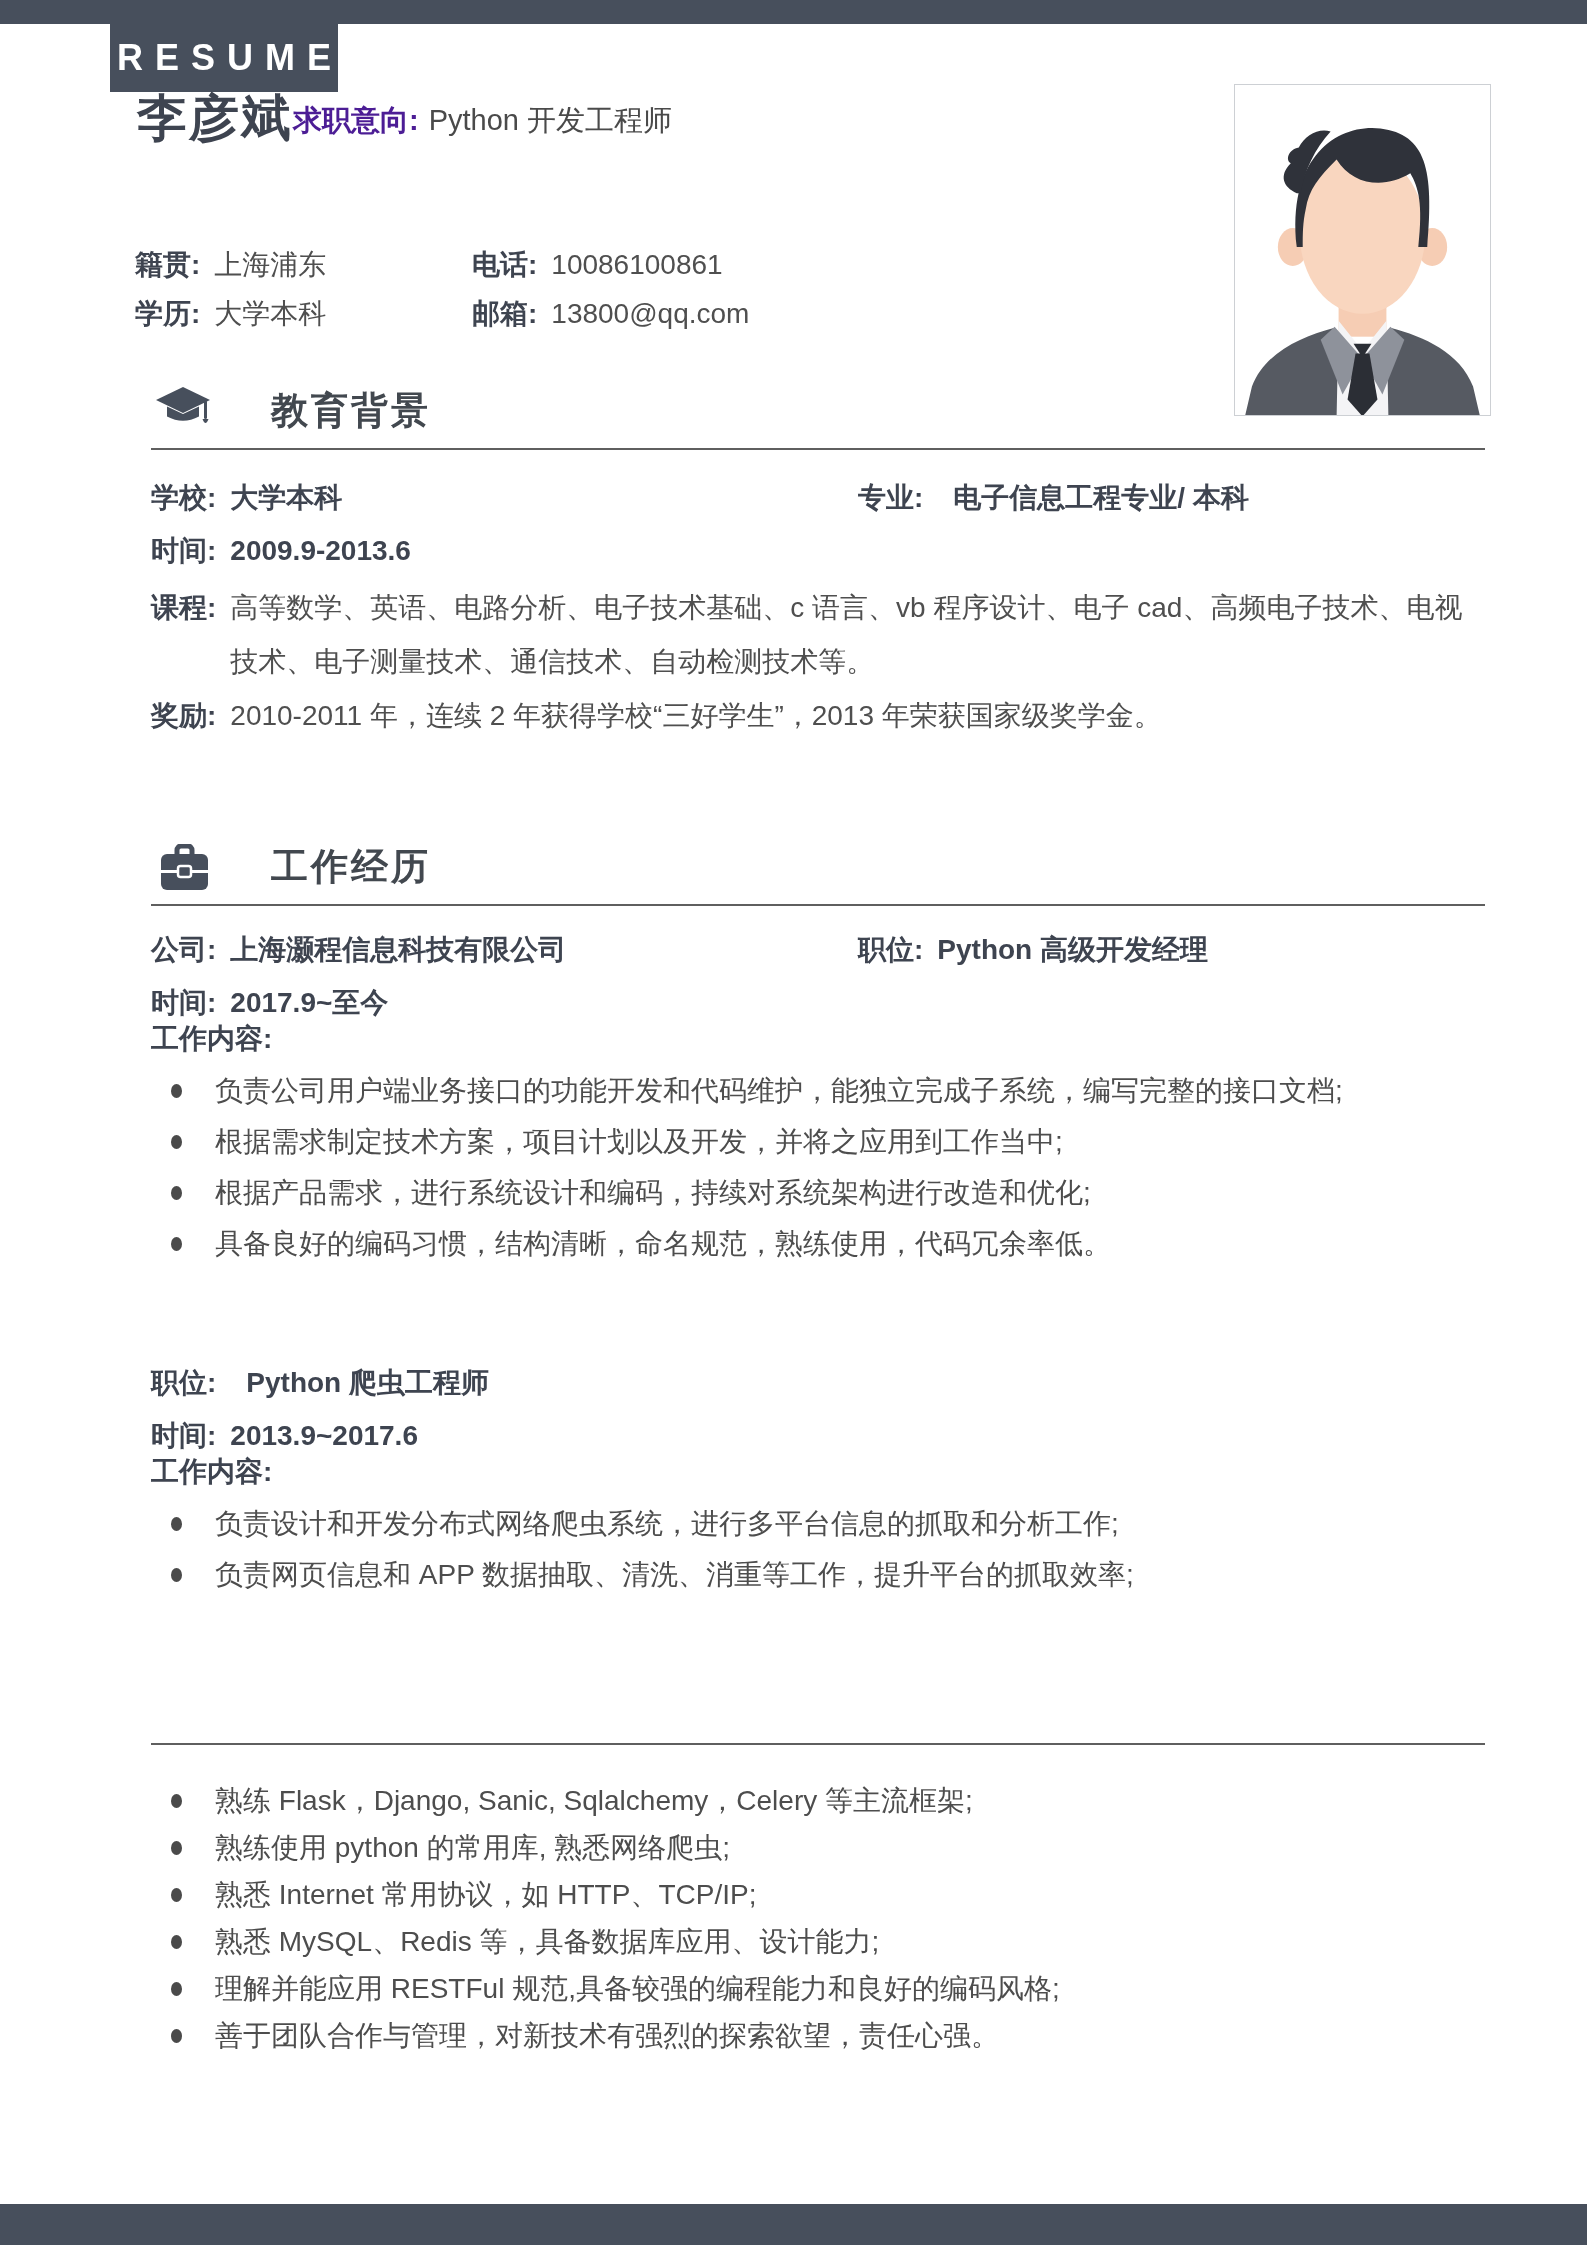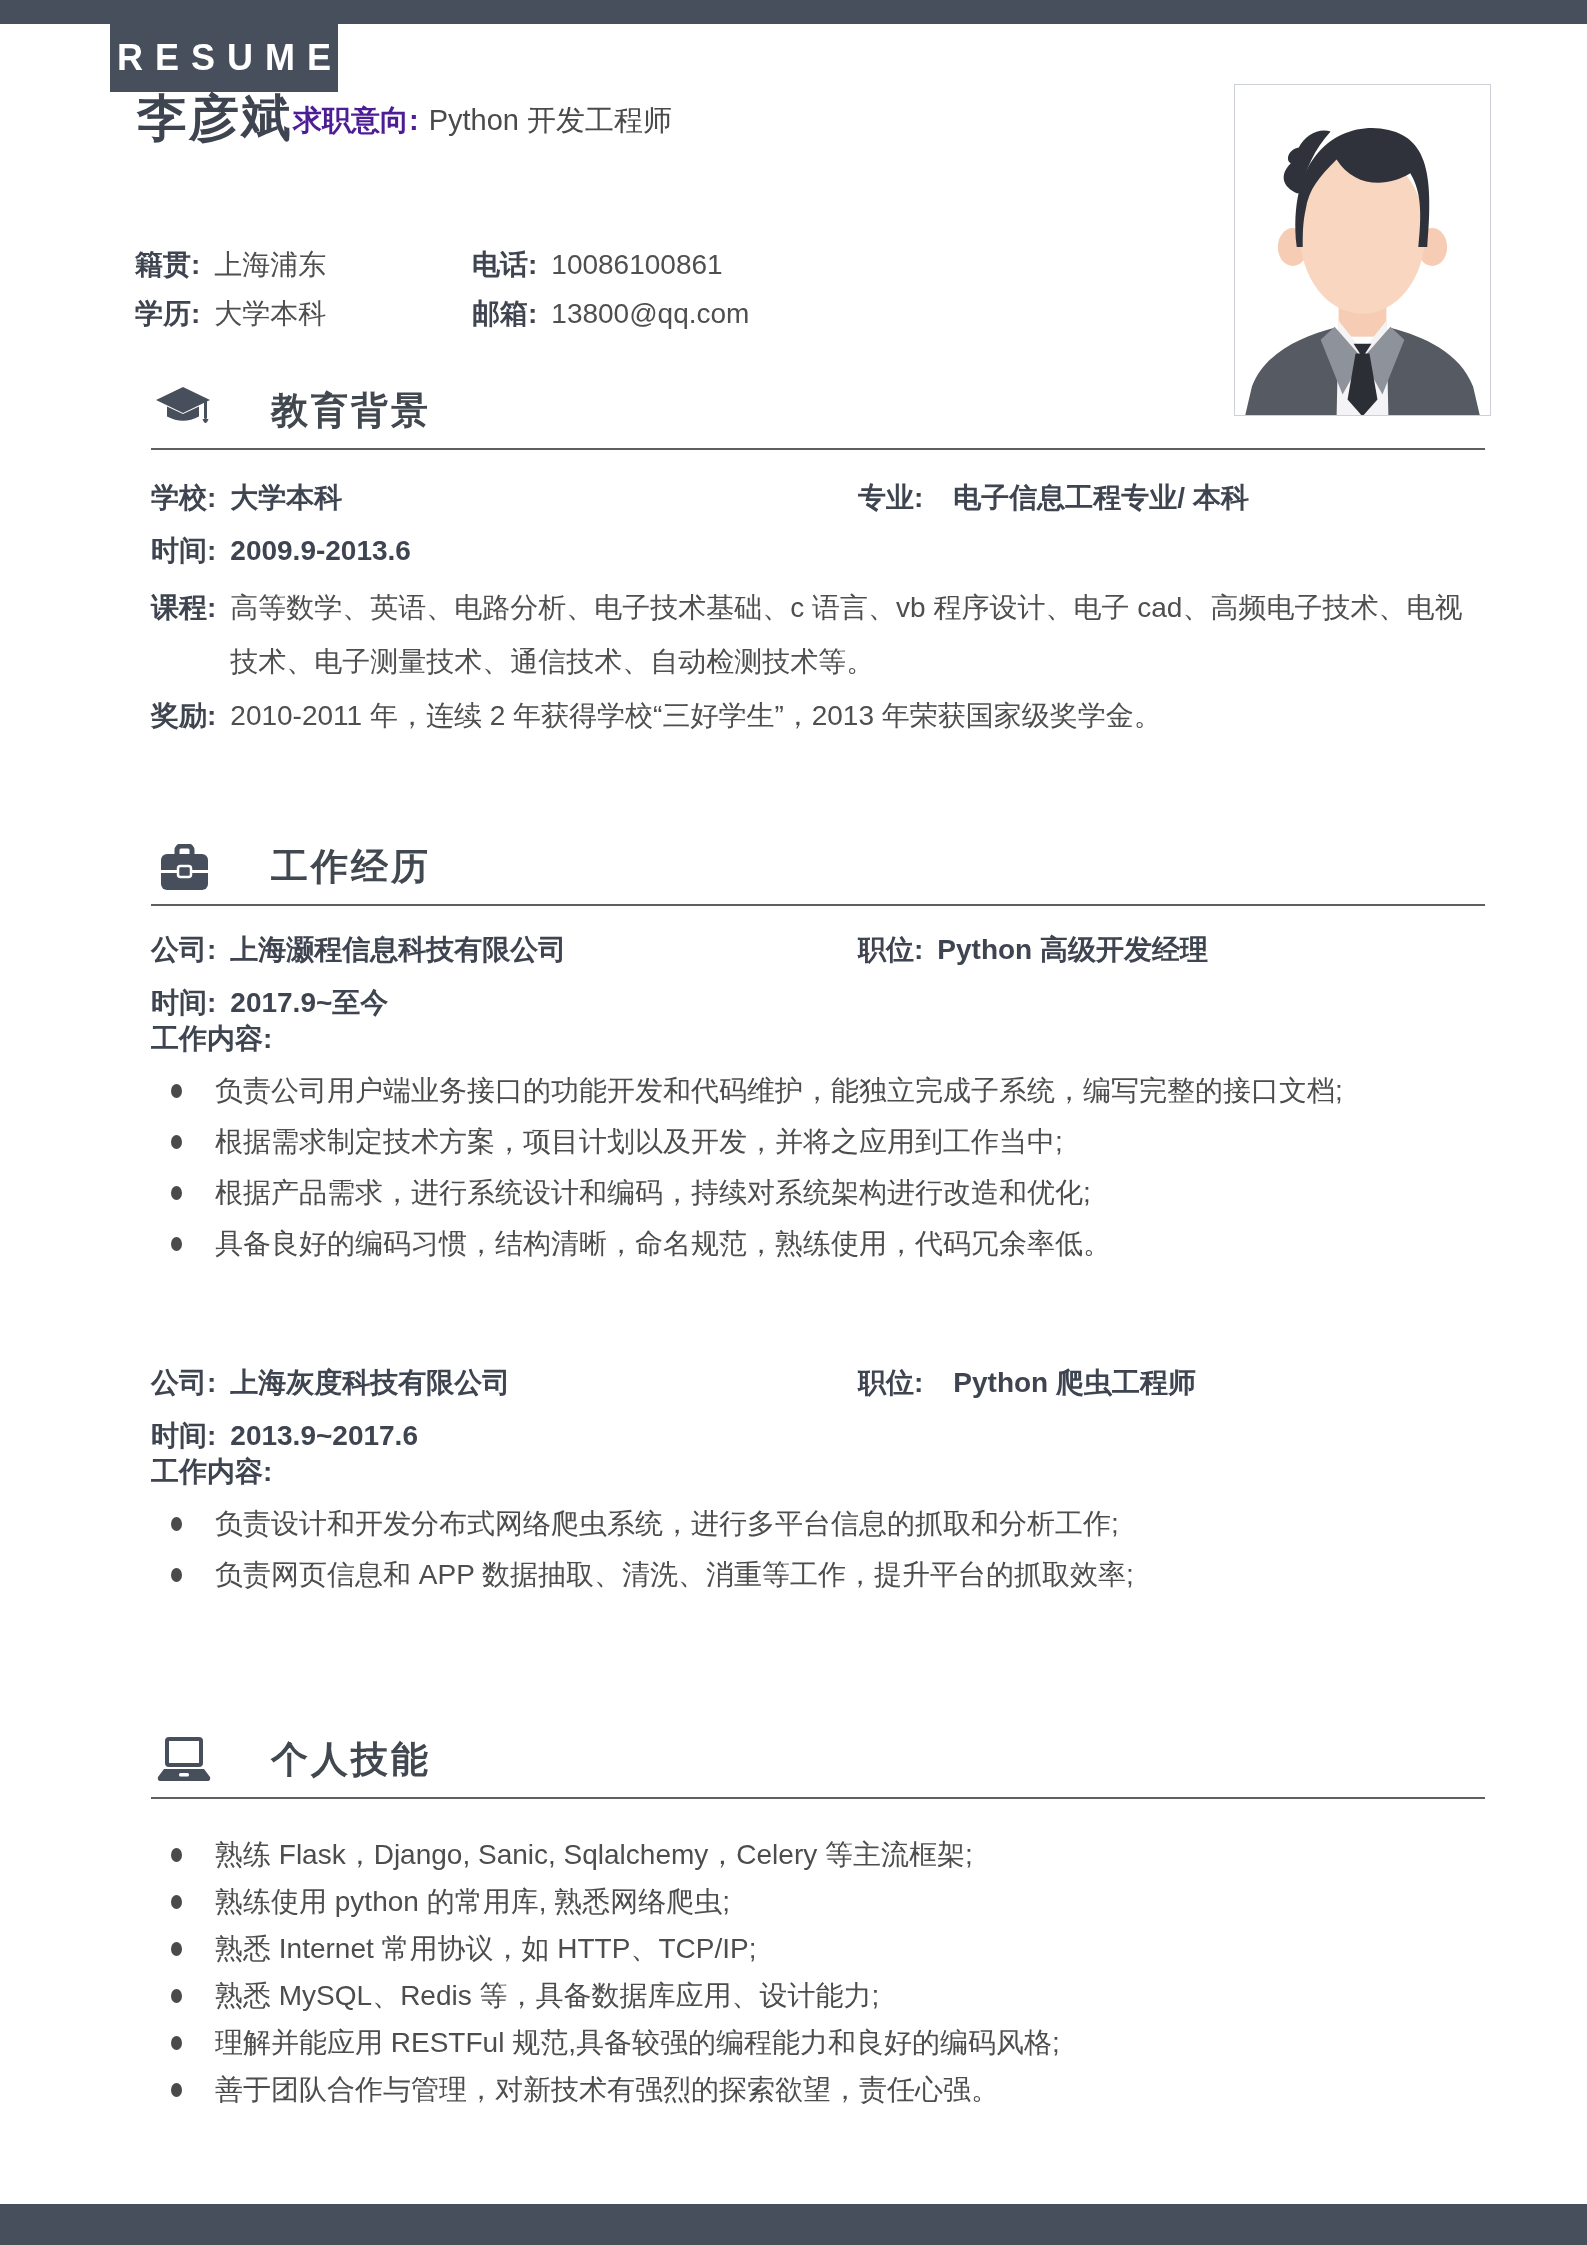--- a/index.html
+++ b/index.html
@@ -186,51 +186,38 @@
     <ul class="bullets">
       <li>负责公司用户端业务接口的功能开发和代码维护，能独立完成子系统，编写完整的接口文档;</li>
       <li>根据需求制定技术方案，项目计划以及开发，并将之应用到工作当中;</li>
       <li>根据产品需求，进行系统设计和编码，持续对系统架构进行改造和优化;</li>
       <li>具备良好的编码习惯，结构清晰，命名规范，熟练使用，代码冗余率低。</li>
     </ul>
   </div>
 
   <div class="job">
     <div class="pair-row">
-      <div class="pair">
-        <span class="label">公司:</span><span class="bold-val">上海灰度科技有限公司</span>
-      </div>
       <div class="pair wide">
         <span class="label">职位:</span><span class="bold-val">Python 爬虫工程师</span>
       </div>
     </div>
     <div class="pair time-row">
       <span class="label">时间:</span><span class="bold-val">2013.9~2017.6</span>
     </div>
     <div class="content-label">
       <span class="label">工作内容:</span>
     </div>
     <ul class="bullets">
       <li>负责设计和开发分布式网络爬虫系统，进行多平台信息的抓取和分析工作;</li>
       <li>负责网页信息和 APP 数据抽取、清洗、消重等工作，提升平台的抓取效率;</li>
     </ul>
   </div>
 </div>
 
 <div class="section" id="skills">
-  <div class="sec-head">
-    <span class="icon">
-      <svg width="54" height="46" viewBox="0 0 54 46">
-        <rect x="10" y="2" width="34" height="26" rx="2" fill="none" stroke="#474f5c" stroke-width="4"></rect>
-        <path d="M7,32 h40 l6,8 q1,4 -3,4 h-46 q-4,0 -3,-4 z" fill="#474f5c"></path>
-        <rect x="22" y="36" width="10" height="3.5" rx="1.5" fill="#ffffff"></rect>
-      </svg>
-    </span>
-    <h2>个人技能</h2>
-  </div>
   <hr class="rule">
   <ul class="bullets">
     <li>熟练 Flask，Django, Sanic, Sqlalchemy，Celery 等主流框架;</li>
     <li>熟练使用 python 的常用库, 熟悉网络爬虫;</li>
     <li>熟悉 Internet 常用协议，如 HTTP、TCP/IP;</li>
     <li>熟悉 MySQL、Redis 等，具备数据库应用、设计能力;</li>
     <li>理解并能应用 RESTFul 规范,具备较强的编程能力和良好的编码风格;</li>
     <li>善于团队合作与管理，对新技术有强烈的探索欲望，责任心强。</li>
   </ul>
 </div>

